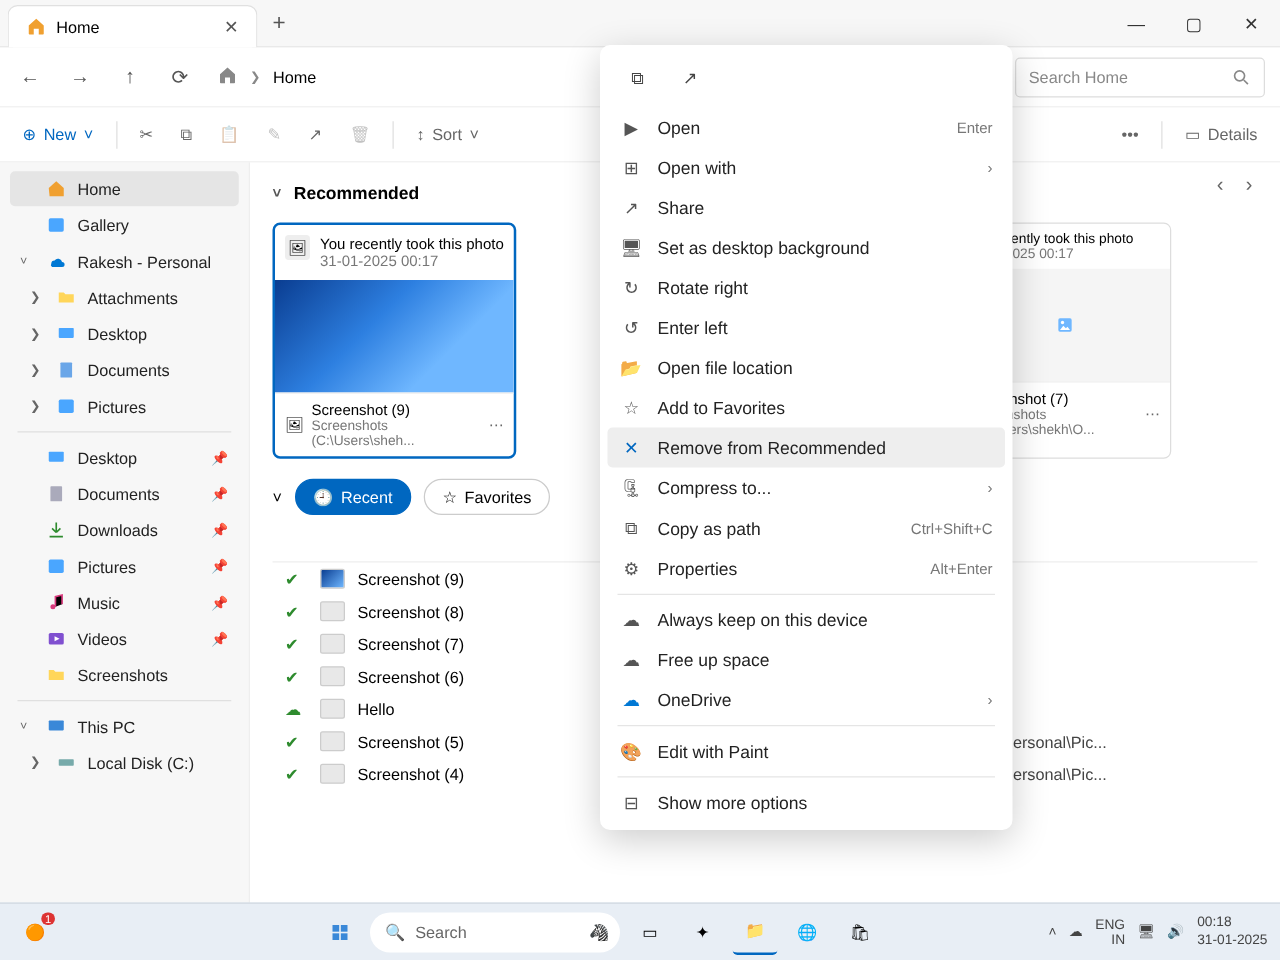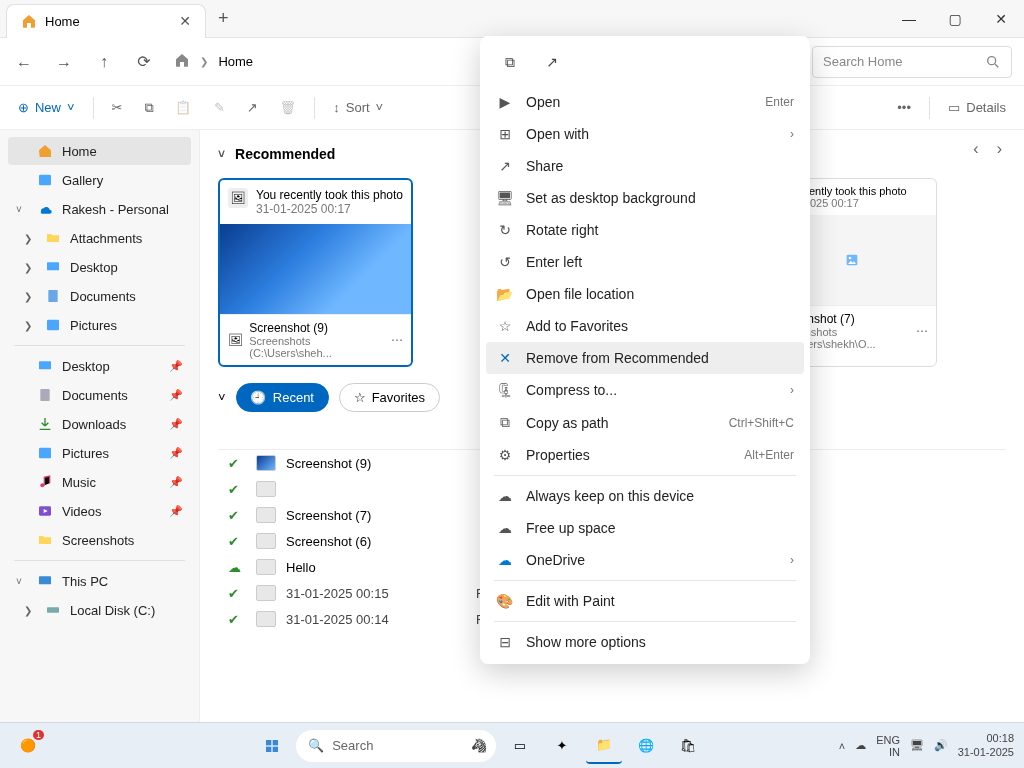--- a/index.html
+++ b/index.html
@@ -68,21 +68,21 @@
 .row .date { flex: 0 0 180px; color: #444; }
 .row .act { flex: 1; color: #444; white-space: nowrap; overflow: hidden; text-overflow: ellipsis; }
 
 .statusbar { height: 22px; background: #fff; border-top: 1px solid #eee; display: flex; align-items: center; padding: 0 10px; font-size: 12px; color: #444; gap: 14px; }
 
 .taskbar { position: absolute; bottom: 0; left: 0; right: 0; height: 46px; background: #e8eef5; display: flex; align-items: center; padding: 0 10px; gap: 8px; border-top: 1px solid #d0d8e0; }
 .tb-center { display:flex; align-items:center; gap:6px; margin-left: 200px; }
 .tb-icon { width: 36px; height: 36px; display: flex; align-items: center; justify-content: center; border-radius: 4px; }
 .tb-search { width: 200px; height: 32px; background: #fff; border-radius: 16px; display: flex; align-items: center; padding: 0 12px; gap: 8px; color: #666; position: relative; }
 .tb-right { margin-left: auto; display: flex; align-items: center; gap: 10px; color: #444; font-size: 11px; }
-.tb-time { text-align: right; line-height: 1.2; }
+.tb-time { line-height: 1.2; }
 
 .ctxmenu { position: absolute; top: 36px; left: 480px; width: 330px; background: #fff; border-radius: 8px; box-shadow: 0 8px 30px rgba(0,0,0,.2); padding: 6px; z-index: 100; font-size: 14px; }
 .ctx-top { display: flex; gap: 6px; padding: 4px 6px 8px 6px; }
 .ctx-top div { width: 36px; height: 32px; display:flex; align-items:center; justify-content:center; color:#444; }
 .ctx-item { display: flex; align-items: center; gap: 12px; padding: 8px 10px; border-radius: 4px; color: #222; }
 .ctx-item.hover { background: #eee; }
 .ctx-item .ico { width: 18px; display:flex; justify-content:center; color: #555; }
 .ctx-item .short { margin-left: auto; color: #777; font-size: 12px; }
 .ctx-item .sub { margin-left: auto; color: #777; font-size: 12px; }
 .ctx-sep { height: 1px; background: #e5e5e5; margin: 4px 8px; }
@@ -377,20 +377,21 @@
         <div class="row">
           <span class="status">✔</span>
     <span class="thumb win"></span>
     <span class="name">Screenshot (9)</span>
     <span class="date"></span>
     <span class="act"></span>
         </div>
         <div class="row">
           <span class="status">✔</span>
     <span class="thumb "></span>
+    <span class="name">Screenshot (8)</span>
     <span class="date"></span>
     <span class="act"></span>
         </div>
         <div class="row">
           <span class="status">✔</span>
     <span class="thumb "></span>
     <span class="name">Screenshot (7)</span>
     <span class="date"></span>
     <span class="act"></span>
         </div>
@@ -404,26 +405,28 @@
         <div class="row">
           <span class="status">☁</span>
     <span class="thumb "></span>
     <span class="name">Hello</span>
     <span class="date"></span>
     <span class="act"></span>
         </div>
         <div class="row">
           <span class="status">✔</span>
     <span class="thumb "></span>
+    <span class="name">Screenshot (5)</span>
     <span class="date">31-01-2025 00:15</span>
     <span class="act">Rakesh - Personal\Pic...</span>
         </div>
         <div class="row">
           <span class="status">✔</span>
     <span class="thumb "></span>
+    <span class="name">Screenshot (4)</span>
     <span class="date">31-01-2025 00:14</span>
     <span class="act">Rakesh - Personal\Pic...</span>
         </div>
       </div>
   </div>
 </div>
 
 <div class="statusbar">
   <span>15 items</span>
   <span>1 item selected</span>

